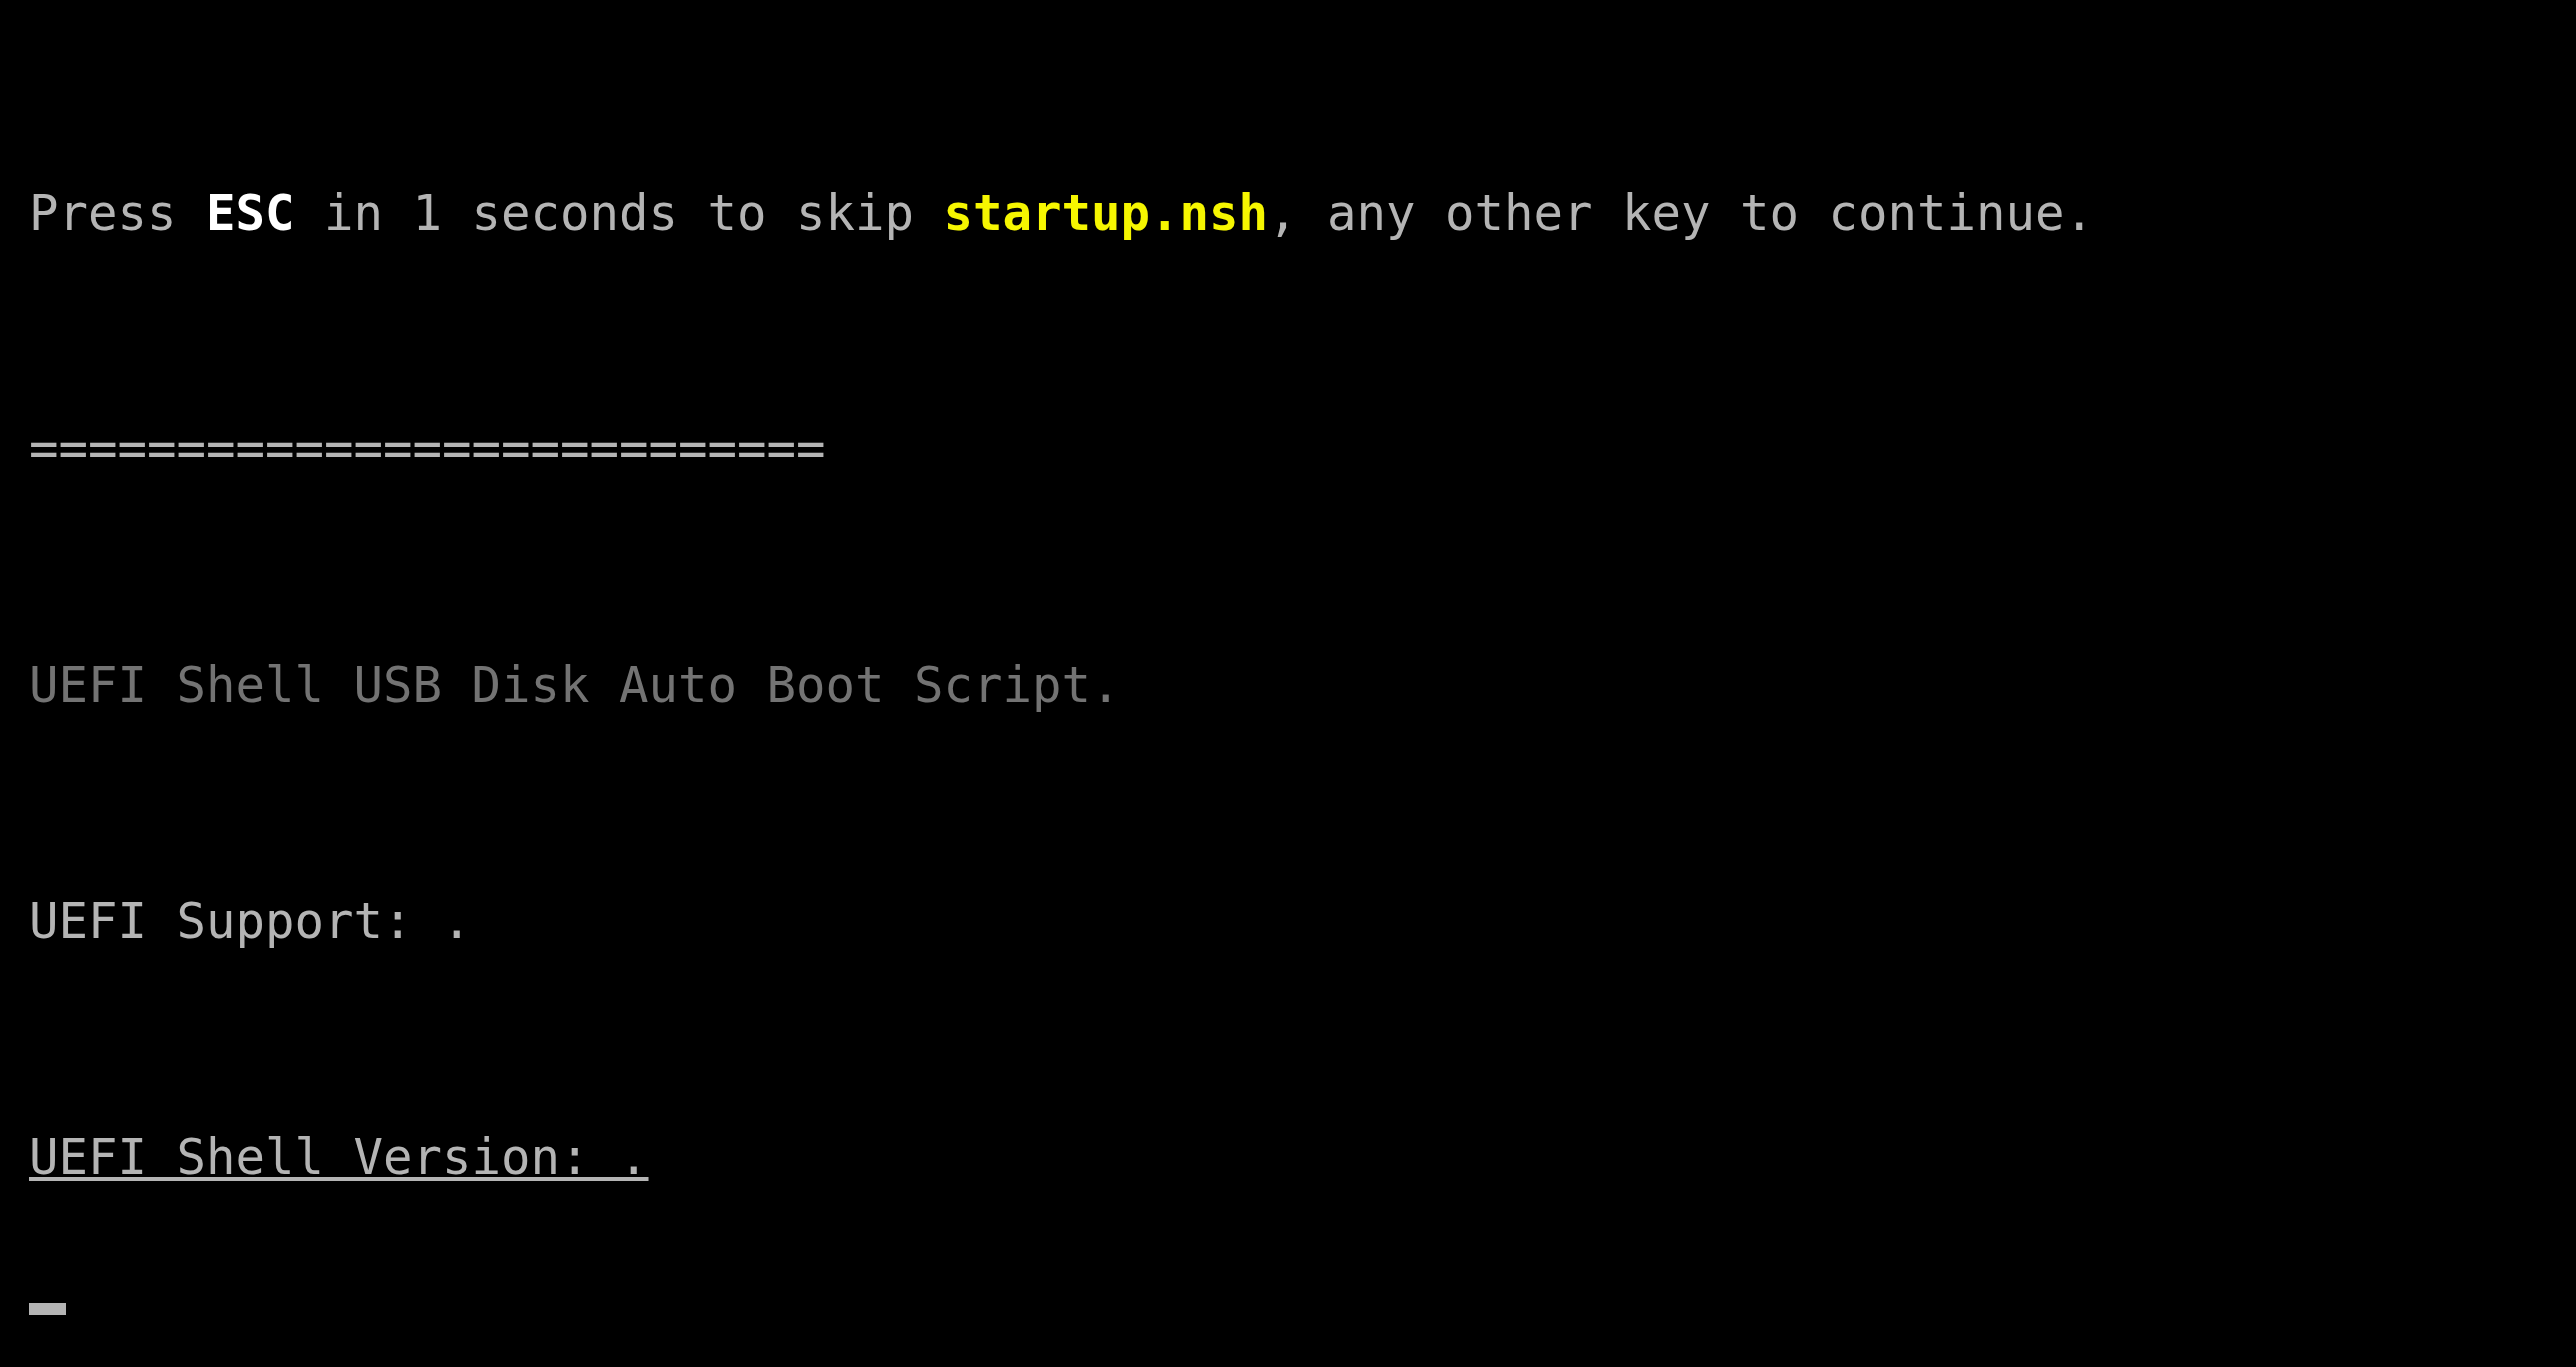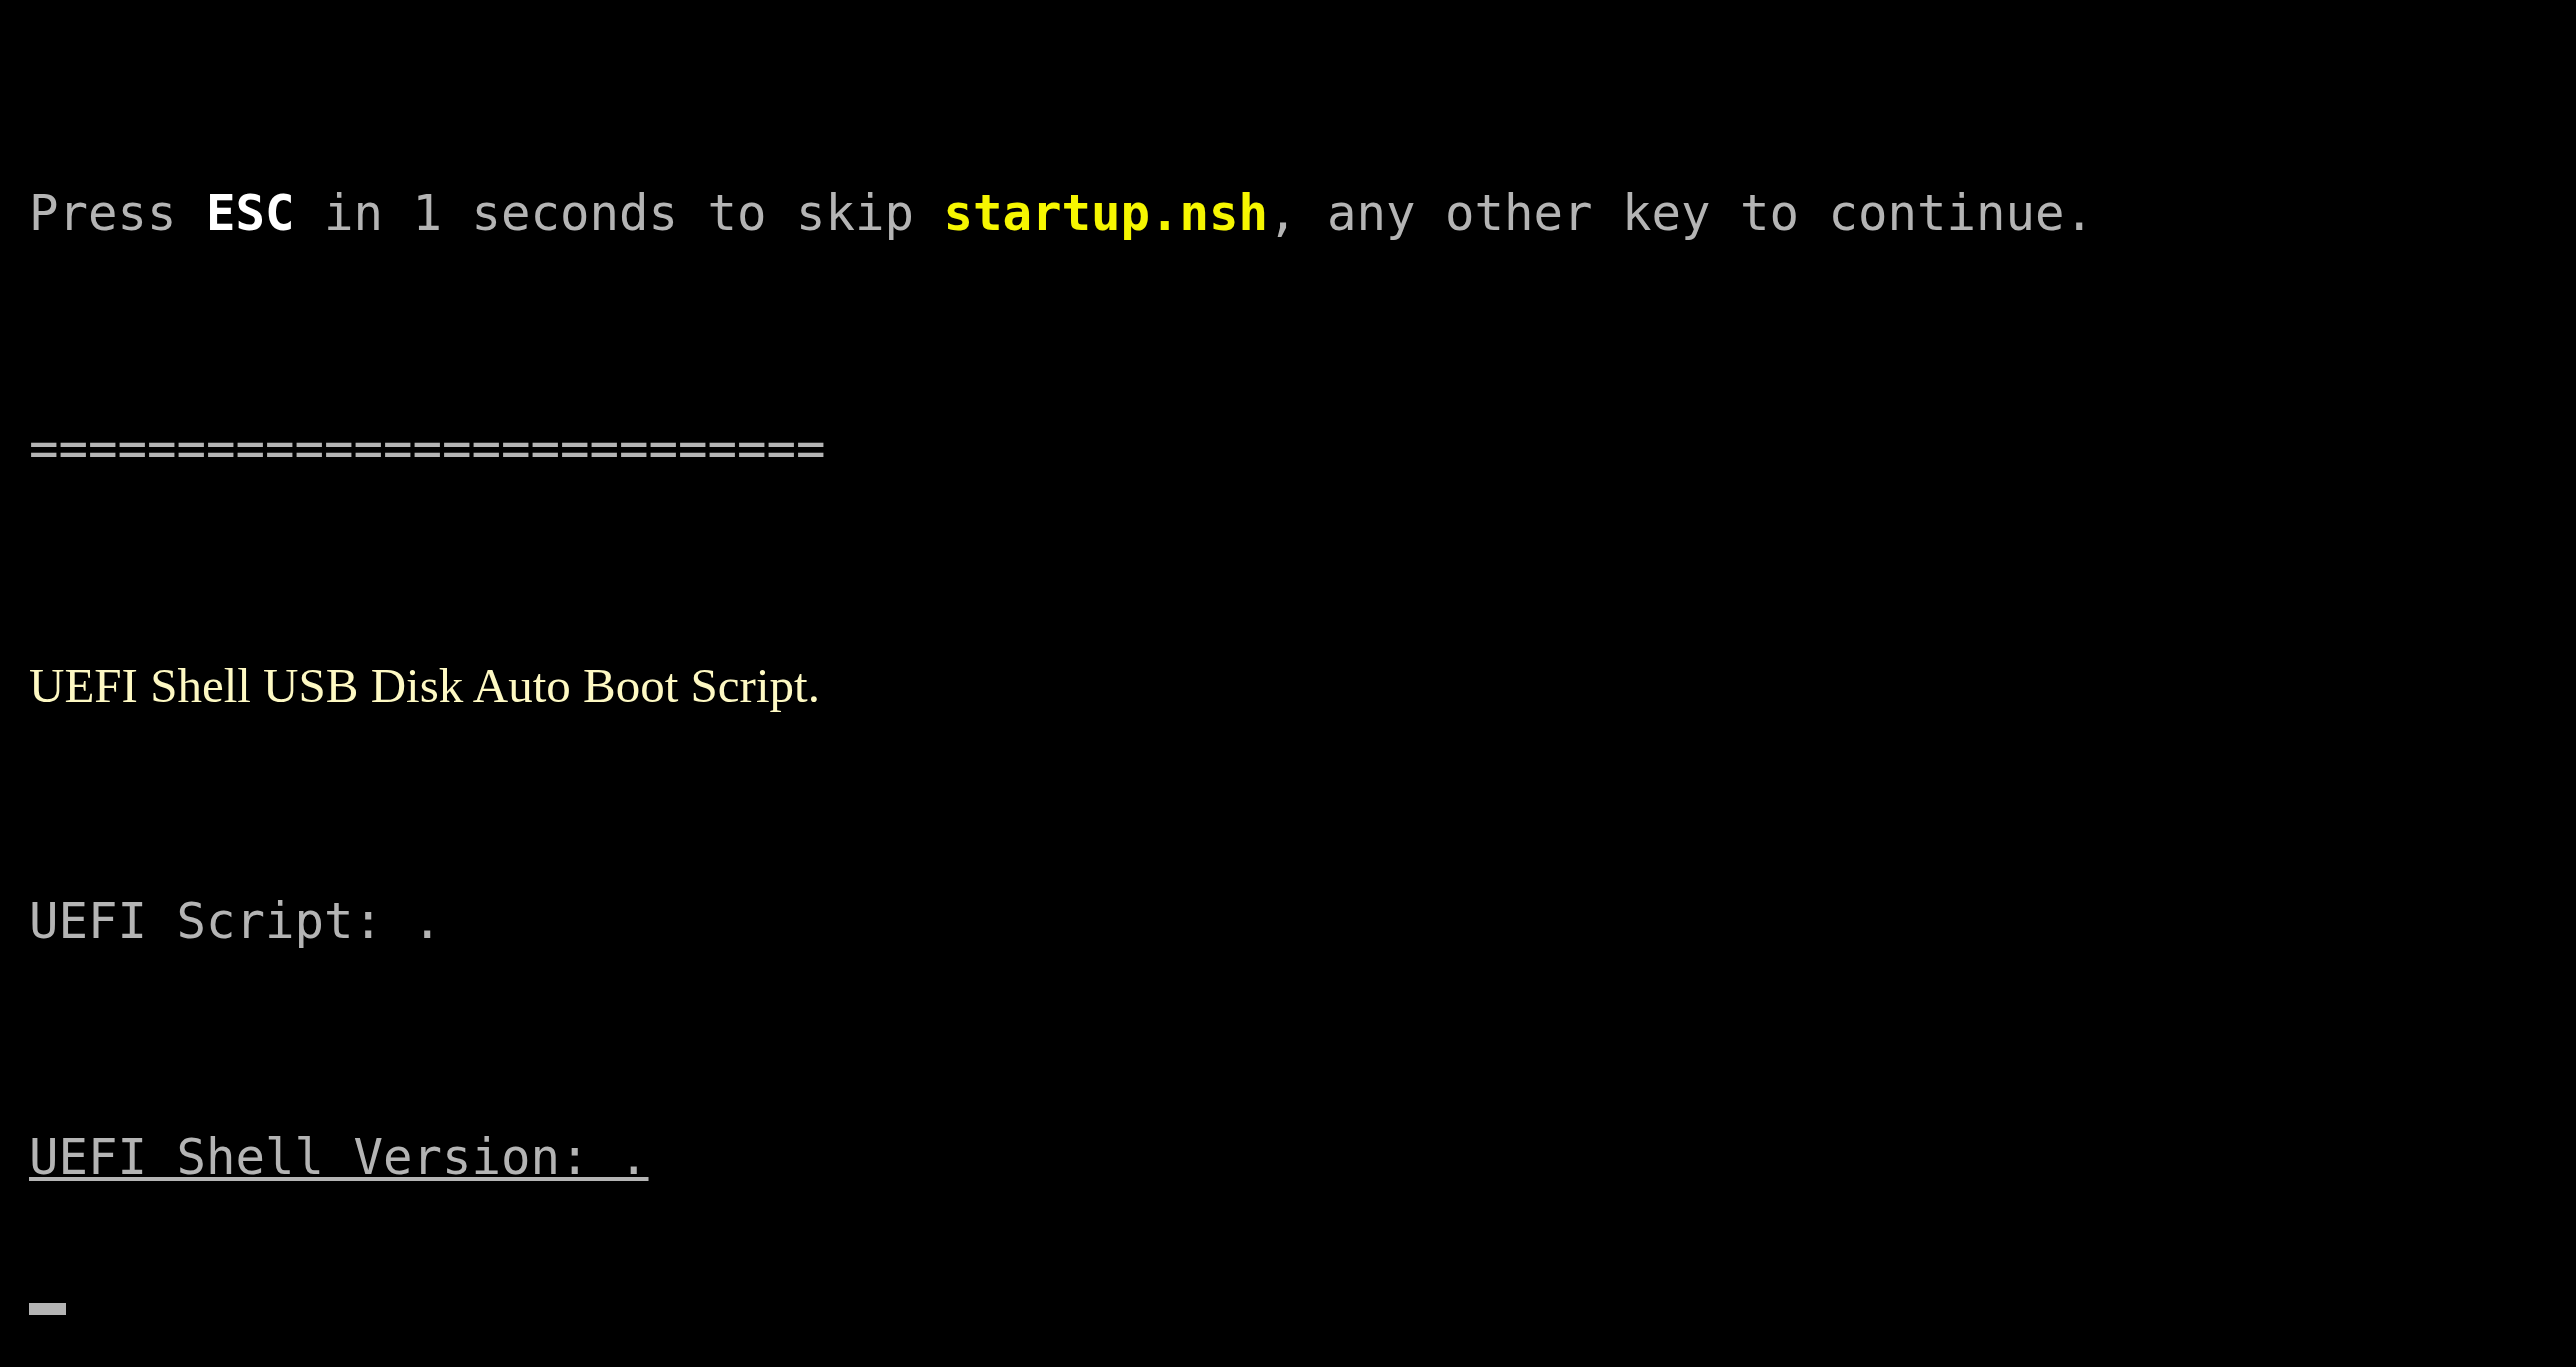--- a/index.html
+++ b/index.html
@@ -69,23 +69,23 @@
 <body style="background: rgb(0, 0, 0);">
 
 <div id="console-screen" style="background: rgb(0, 0, 0);">
 
   <div class="console-lines">
 
     <div class="line" style="color: rgb(180, 180, 180);"><span class="c-dim" style="color: rgb(180, 180, 180);">Press </span><span class="c-bright" style="color: rgb(255, 255, 255);">ESC</span><span class="c-dim" style="color: rgb(180, 180, 180);"> in 1 seconds to skip </span><span class="c-yellow" style="color: rgb(246, 246, 0);">startup.nsh</span><span class="c-dim" style="color: rgb(180, 180, 180);">, any other key to continue.</span></div>
 
     <div class="line" style="color: rgb(180, 180, 180);">===========================</div>
 
-    <div class="line" style="color: #fef9c3; font-family: Liberation Serif, serif;">UEFI Shell USB Disk Auto Boot Script.</div>
+    <div class="line" style="color: #737373;">UEFI Shell USB Disk Auto Boot Script.</div>
 
-    <div class="line" style="color: rgb(180, 180, 180);">UEFI Script: .</div>
+    <div class="line" style="color: rgb(180, 180, 180);">UEFI Support: .</div>
 
     <div class="line" style="color: rgb(180, 180, 180); text-decoration: underline;">UEFI Shell Version: .</div>
 
     <div class="line" style="color: rgb(180, 180, 180);">UEFI Shell Support Level: .</div>
 
     
 
     
 
     

